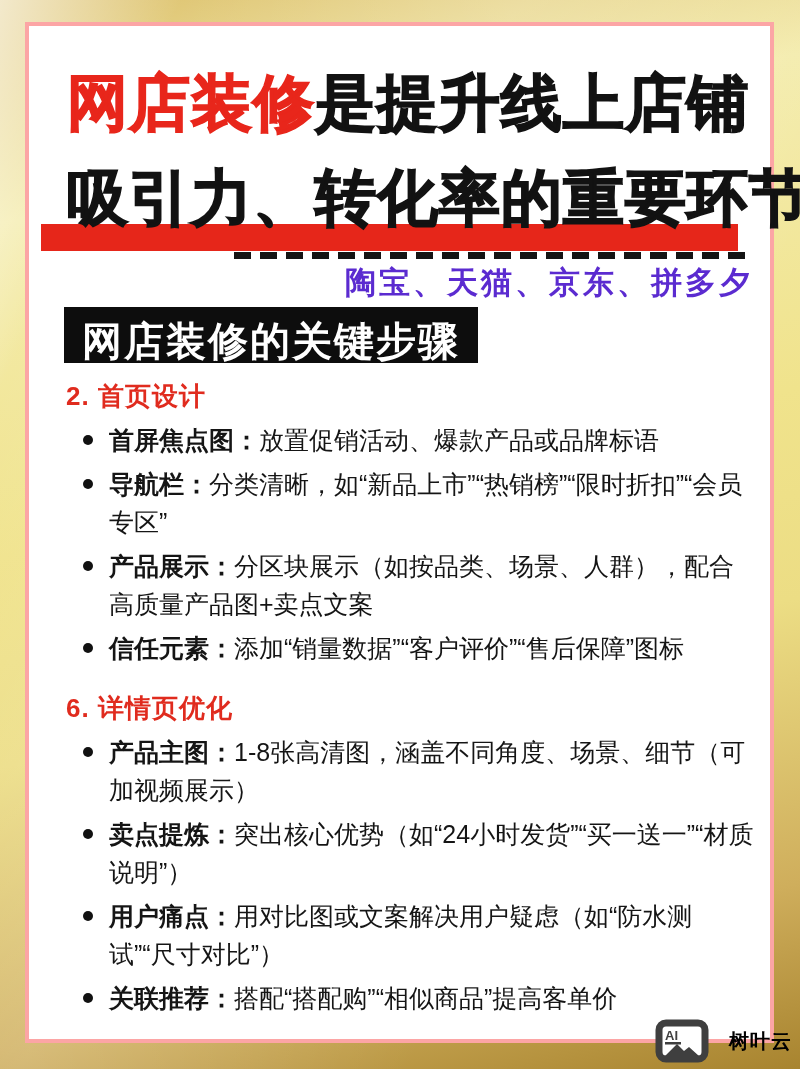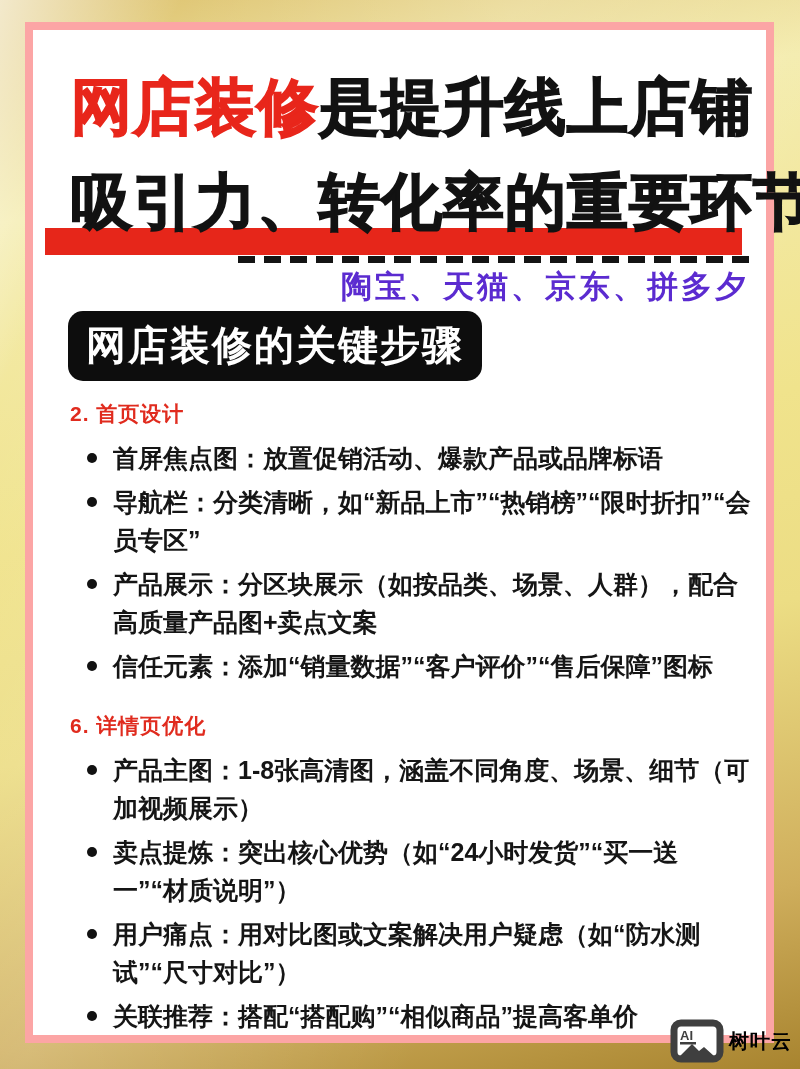--- a/index.html
+++ b/index.html
@@ -9,21 +9,21 @@
     background:linear-gradient(168deg,#dcc06c 0%, #f4ecae 18%, #f0e38c 45%, #ecdd84 62%, #cfae5c 85%, #a8842f 100%);
     position:relative; overflow:hidden;
   }
   .gold-sheen{
     position:absolute; inset:0;
     background:linear-gradient(115deg, rgba(255,255,255,.65) 0%, rgba(255,255,255,0) 14%, rgba(255,255,255,.18) 40%, rgba(255,255,255,0) 70%);
     pointer-events:none;
   }
   .panel{
     position:absolute; left:25px; top:22px; width:749px; height:1021px;
-    background:#ffffff; border:8px solid #fca5a5;
+    background:#ffffff; border:4px solid #fca5a5;
     padding:0 0 0 0;
   }
   
   .headline{
     position:relative; margin:30px 10px 0 38px;
     font-size:61px; line-height:95px; font-weight:900; letter-spacing:1px;
     color:#121212; -webkit-text-stroke:1.6px currentColor;
     white-space:nowrap;
   }
   .headline .hl-red{ color:#e8261b; -webkit-text-stroke:1.6px #e8261b; }
@@ -40,44 +40,44 @@
   .platforms{
     margin-top:6px; padding-right:17px; text-align:right;
     font-size:31px; font-weight:900; letter-spacing:3px; color:#5b2bd0;
     line-height:36px;
   }
   
   .banner{
     margin:6px 0 0 35px; display:inline-block;
     background:#0d0d0d; color:#ffffff;
     font-size:40px; font-weight:800; letter-spacing:2px;
-    padding:12px 18px 14px 18px; line-height:44px;border-radius:15px;
+    padding:12px 18px 0 18px; line-height:44px;
   }
   
   .section{ padding-left:37px; padding-right:14px; }
   .sec-heading{
-    margin-top:16px; font-size:21px; line-height:34px;
+    margin-top:16px; font-size:26px; line-height:34px;
     font-weight:800; color:#e02b1e; letter-spacing:1px;
   }
   .sec-heading.second{ margin-top:24px; }
   ul.bullets{ list-style:none; margin-top:8px; }
   ul.bullets li{
     position:relative; padding-left:43px; margin-bottom:6px;
     font-size:25px; line-height:38px; color:#151515;
   }
   ul.bullets li .dot{
     position:absolute; left:17px; top:14px; width:10px; height:10px;
     border-radius:50%; background:#111;
   }
   .b-label{ font-weight:800; }
-  .b-text{ font-weight:700; }
+  .b-text{ font-weight:400; }
   
   .watermark{
     position:absolute; right:8px; bottom:6px;
-    display:flex; align-items:center; gap:5px; z-index:5;
+    display:flex; align-items:center; gap:20px; z-index:5;
   }
   .watermark .brand{
     font-size:20px; font-weight:800; color:#000000; letter-spacing:1px;
   }
 </style>
 </head>
 <body>
 
 <div class="gold-sheen"></div>
 

